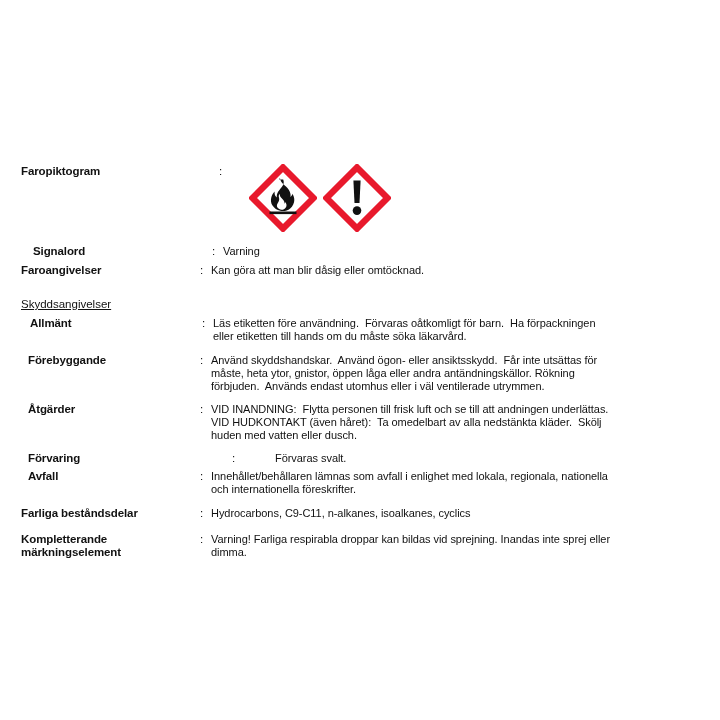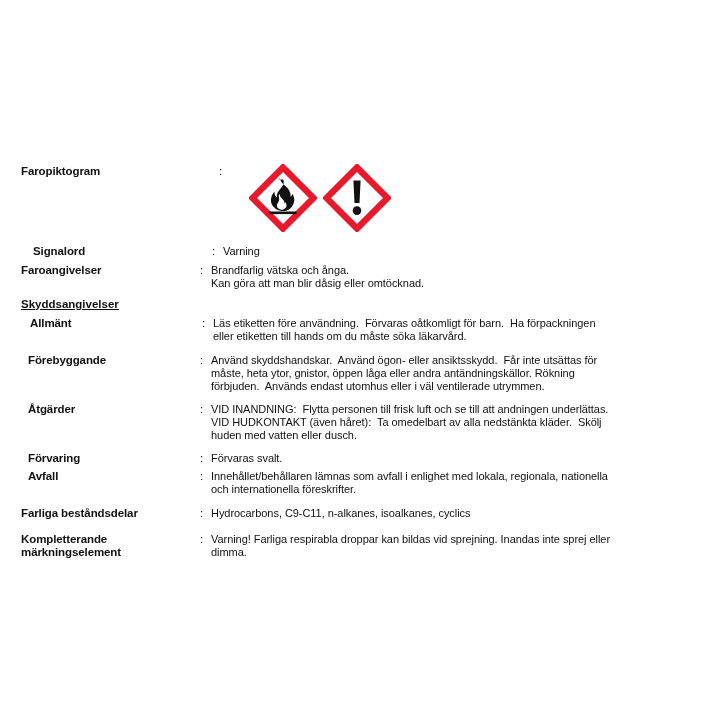--- a/index.html
+++ b/index.html
@@ -89,35 +89,35 @@
     height: 68px;
     position: relative;
     display: block;
   }
 
   
   .section-heading {
     position: absolute;
     left: 21px;
     font-size: 11.5px;
-    font-weight: bold;
+    font-weight: normal;
     line-height: 13.2px;
     color: #111111;
     text-decoration: underline;
     text-underline-offset: 1px;
   }
 
   
   .r-signalord      { position:absolute; left:12px; top:245px;  width:720px; }
   .r-faroangivelser { position:absolute; left:0; top:264px;  width:720px; }
   .h-skydds         { top: 298px; }
   .r-allmant        { position:absolute; left:2px; top:317px;  width:720px; }
   .r-forebyggande   { position:absolute; left:0; top:354px;  width:720px; }
   .r-atgarder       { position:absolute; left:0; top:403px;  width:720px; }
-  .r-forvaring      { position:absolute; left:0; top:452px;  width:720px; }
+  .r-forvaring      { position:absolute; left:0; top:452px;  width:720px;gap:32px; }
   .r-avfall         { position:absolute; left:0; top:470px;  width:720px; }
   .r-farliga        { position:absolute; left:0; top:507px;  width:720px; }
   .r-kompletterande { position:absolute; left:0; top:533px;  width:624px; }
 </style>
 </head>
 <body>
 
 <div class="sheet">
 
   <div class="picto-row">
@@ -158,21 +158,20 @@
     <div class="colon">:</div>
     <div class="value">
         <span class="line">Varning</span>
       </div>
   </div>
 
   <div class="row r-faroangivelser">
     <div class="label">Faroangivelser</div>
     <div class="colon">:</div>
     <div class="value">
-        <span class="line">Brandfarlig vätska och ånga.</span>
         <span class="line">Kan göra att man blir dåsig eller omtöcknad.</span>
       </div>
   </div>
 
   <div class="section-heading h-skydds">Skyddsangivelser</div>
 
   <div class="row r-allmant">
     <div class="label indent">Allmänt</div>
     <div class="colon">:</div>
     <div class="value">

